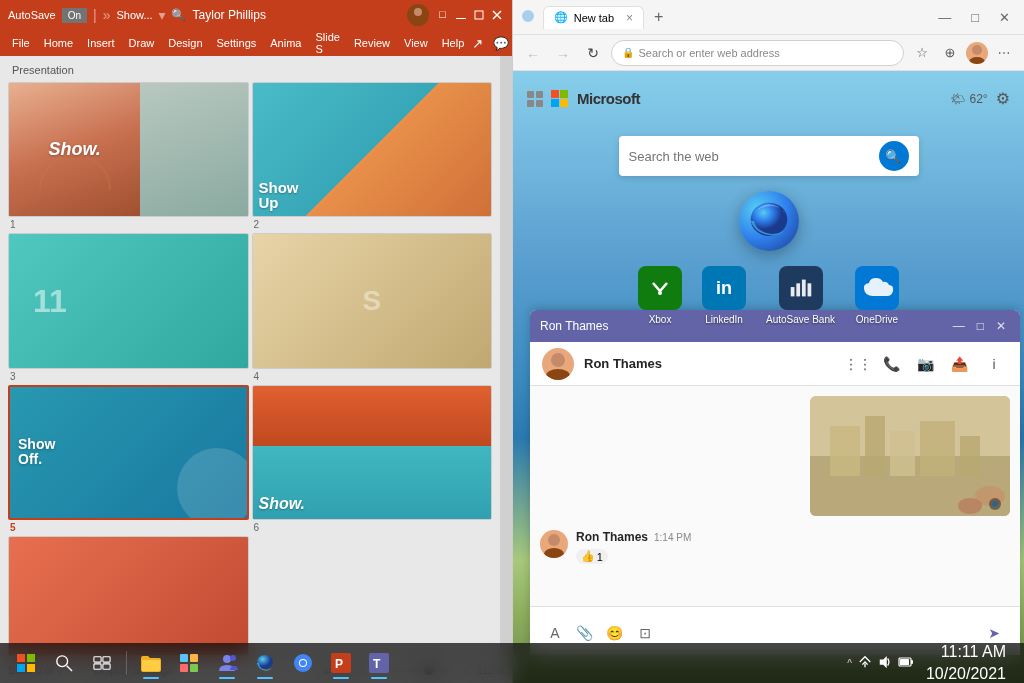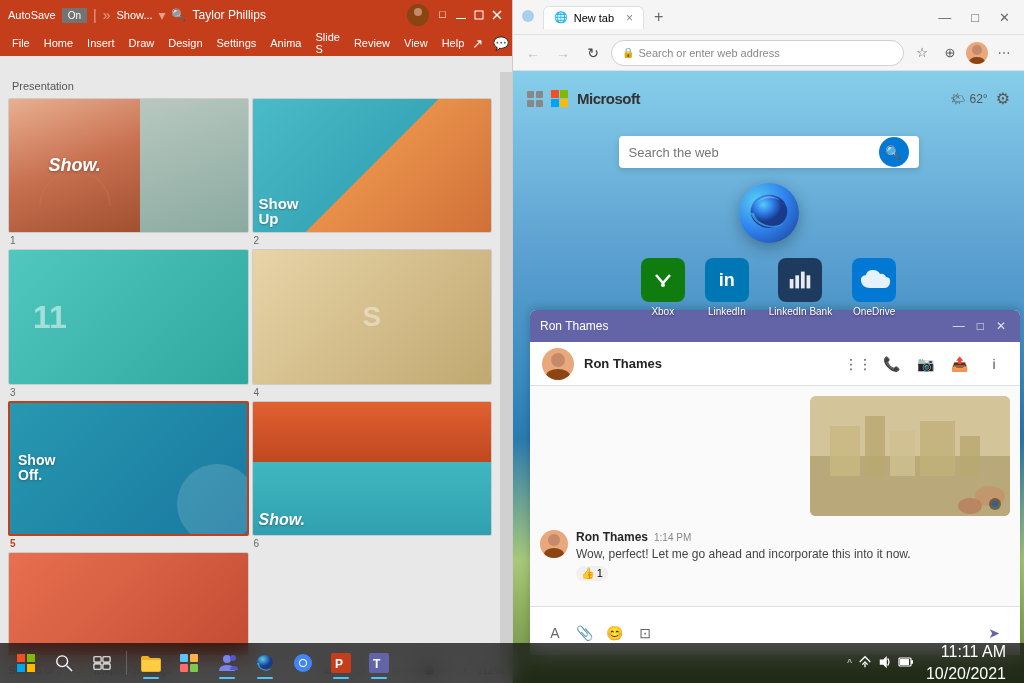--- a/index.html
+++ b/index.html
@@ -74,21 +74,21 @@
     .new-tab-page { flex: 1; background: #f0f8ff; overflow: hidden; position: relative; }
     .bg-image { position: absolute; top: 0; left: 0; right: 0; bottom: 0; background: linear-gradient(180deg, #87ceeb 0%, #5ba0d0 30%, #3a8bc0 50%, #2a7ab0 60%, #a8c87a 80%, #8aaa5a 90%, #6a8a4a 100%); }
     .nt-header { position: relative; z-index: 1; display: flex; justify-content: space-between; align-items: center; padding: 18px 14px; }
     .ms-logo-area { display: flex; align-items: center; gap: 8px; }
     .nt-header-right { display: flex; align-items: center; gap: 8px; }
     .weather-badge { display: flex; align-items: center; gap: 4px; font-size: 12px; color: #555; }
     .settings-gear { font-size: 16px; color: #555; cursor: pointer; }
 
     
     .search-area { position: relative; z-index: 1; display: flex; justify-content: center; margin-top: 10px; }
-    .search-box { width: 300px; height: 32px; background: white; border-radius: 4px; display: flex; align-items: center; padding: 0 10px; gap: 8px; box-shadow: 0 2px 6px rgba(0,0,0,0.15); }
+    .search-box { width: 300px; height: 40px; background: white; border-radius: 4px; display: flex; align-items: center; padding: 0 10px; gap: 8px; box-shadow: 0 2px 6px rgba(0,0,0,0.15); }
     .search-input { flex: 1; border: none; outline: none; font-size: 13px; color: #333; }
     .search-btn { width: 30px; height: 30px; background: #0078d4; border-radius: 50%; display: flex; align-items: center; justify-content: center; color: white; font-size: 13px; cursor: pointer; }
 
     
     .edge-logo-area { position: relative; z-index: 1; display: flex; justify-content: center; margin-top: 15px; }
     .edge-logo { width: 60px; height: 60px; border-radius: 50%; background: radial-gradient(circle at 30% 30%, #56CCF2, #2f80ed, #1a3a8c); display: flex; align-items: center; justify-content: center; font-size: 30px; box-shadow: 0 4px 15px rgba(0,0,0,0.3); }
 
     
     .quick-links { position: relative; z-index: 1; display: flex; justify-content: center; gap: 20px; margin-top: 15px; }
     .quick-link { display: flex; flex-direction: column; align-items: center; gap: 4px; cursor: pointer; }
@@ -147,21 +147,21 @@
     .taskbar-sep { width: 1px; height: 24px; background: rgba(255,255,255,0.2); margin: 0 4px; }
     .taskbar-right { margin-left: auto; display: flex; align-items: center; gap: 4px; }
     .taskbar-sys { display: flex; align-items: center; gap: 6px; padding: 0 8px; }
     .taskbar-clock { font-size: 16px; color: white; text-align: right; line-height: 1.4; }
 
     
     .slides-panel::-webkit-scrollbar { width: 8px; }
     .slides-panel::-webkit-scrollbar-track { background: #e0e0e0; }
     .slides-panel::-webkit-scrollbar-thumb { background: #b0b0b0; border-radius: 4px; }
     
-    .ppt-scroll-container { display: flex; flex: 1; overflow: hidden; margin-top: 16px; }
+    .ppt-scroll-container { display: flex; flex: 1; overflow: hidden; }
   </style>
 </head>
 <body>
 
 <div class="ppt-window">
 
   <div class="titlebar">
     <div class="titlebar-left">
       <span class="autosave-label">AutoSave</span>
       <span class="autosave-toggle">On</span>
@@ -429,21 +429,21 @@
       </div>
       <div class="quick-link">
         <div class="quick-link-icon woodgrove-icon">
           <svg viewBox="0 0 30 30" width="28" height="28">
               <rect x="4" y="14" width="4" height="10" fill="white" opacity="0.9"></rect>
               <rect x="10" y="10" width="4" height="14" fill="white" opacity="0.9"></rect>
               <rect x="16" y="6" width="4" height="18" fill="white" opacity="0.9"></rect>
               <rect x="22" y="10" width="4" height="14" fill="white" opacity="0.9"></rect>
             </svg>
         </div>
-        <span class="quick-link-label">LinkedIn Bank</span>
+        <span class="quick-link-label">AutoSave Bank</span>
       </div>
       <div class="quick-link">
         <div class="quick-link-icon onedrive-icon">
           <svg viewBox="0 0 36 24" width="36" height="24">
               <path d="M14 20 Q6 20 5 13 Q4 8 10 7 Q11 2 17 2 Q22 2 24 6 Q28 5 30 9 Q35 9 34 15 Q33 20 28 20 Z" fill="white" opacity="0.9"></path>
             </svg>
         </div>
         <span class="quick-link-label">OneDrive</span>
       </div>
     </div>
@@ -507,21 +507,20 @@
         <svg viewBox="0 0 28 28" width="28" height="28">
             <circle cx="14" cy="10" r="6" fill="#c48a6a"></circle>
             <ellipse cx="14" cy="24" rx="10" ry="6" fill="#8B4513"></ellipse>
           </svg>
       </div>
       <div class="msg-content">
         <div class="msg-header">
           <span class="msg-name">Ron Thames</span>
           <span class="msg-time">1:14 PM</span>
         </div>
-        <div class="msg-text">Wow, perfect! Let me go ahead and incorporate this into it now.</div>
         <div class="emoji-reaction">
           <span>👍</span>
           <span>1</span>
         </div>
       </div>
     </div>
   </div>
 
   <div class="teams-input-area">
     <div class="teams-toolbar">

